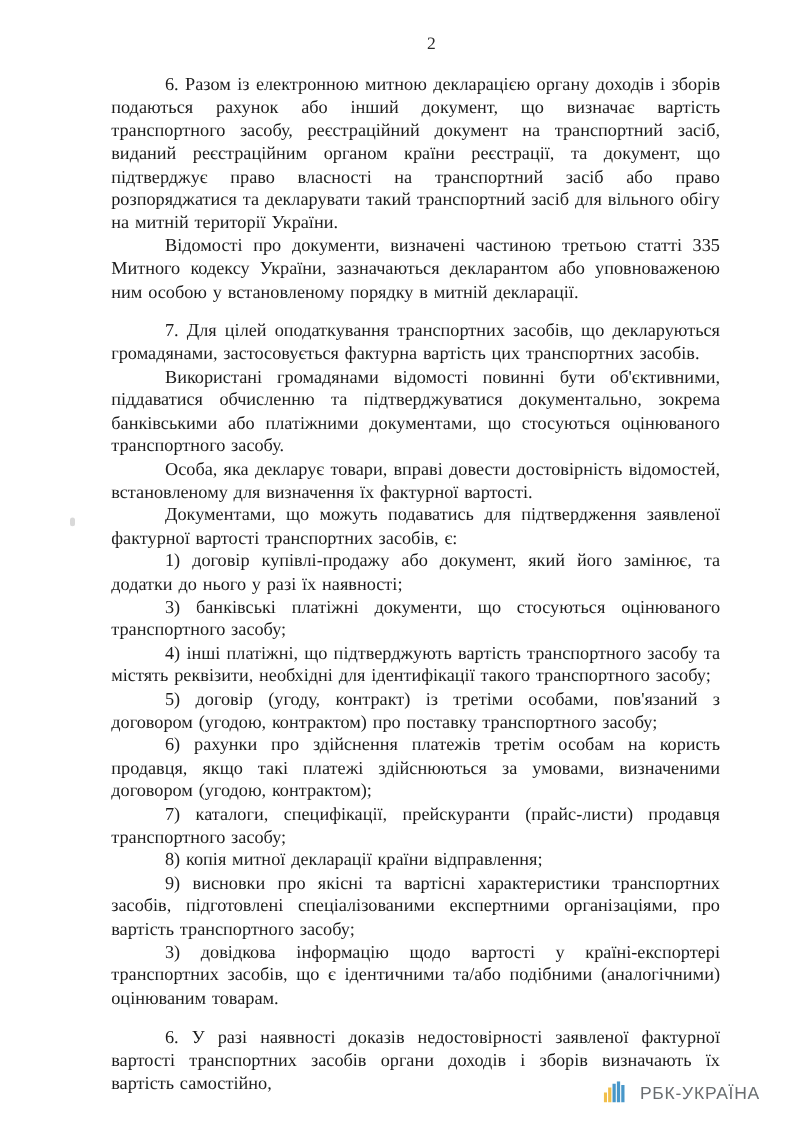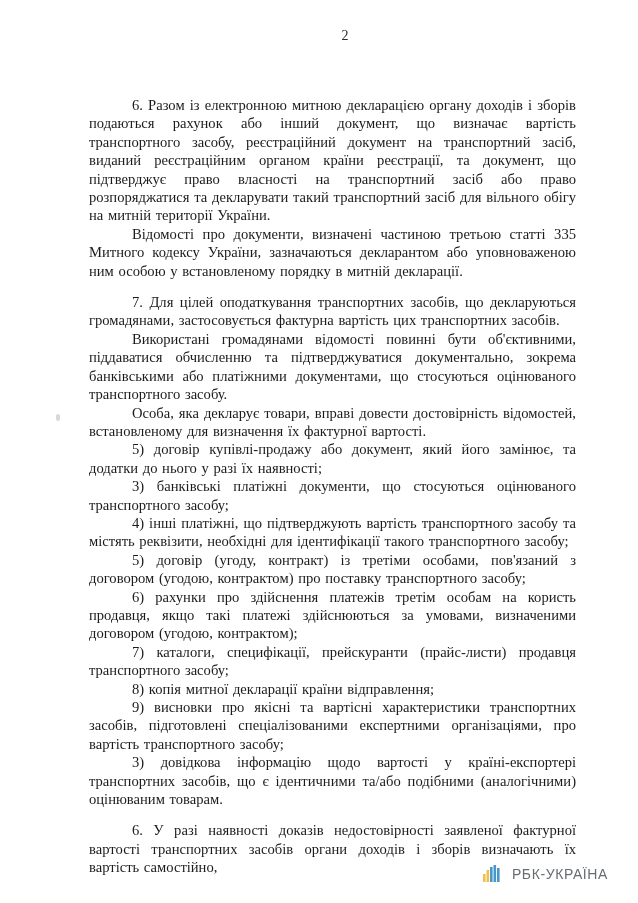--- a/index.html
+++ b/index.html
@@ -23,21 +23,20 @@
     width: 512px;
     text-align: center;
     font-size: 14px;
     color: #2a2a2a;
   }
   .content {
     position: absolute;
     top: 59px;
     left: 89px;
     width: 487px;
-    margin-top: 37px;
   }
   .content p {
     margin: 0;
     font-size: 14.6px;
     line-height: 18.4px;
     text-align: justify;
     text-indent: 43px;
     word-spacing: 1px;
   }
   .content p.gap {
@@ -80,21 +79,22 @@
 <div class="page">
 
   <div class="page-number">2</div>
 
   <div class="content">
     <p>6. Разом із електронною митною декларацією органу доходів і зборів подаються рахунок або інший документ, що визначає вартість транспортного засобу, реєстраційний документ на транспортний засіб, виданий реєстраційним органом країни реєстрації, та документ, що підтверджує право власності на транспортний засіб або право розпоряджатися та декларувати такий транспортний засіб для вільного обігу на митній території України.</p>
     <p>Відомості про документи, визначені частиною третьою статті 335 Митного кодексу України, зазначаються декларантом або уповноваженою ним особою у встановленому порядку в митній декларації.</p>
     <p class="gap">7. Для цілей оподаткування транспортних засобів, що декларуються громадянами, застосовується фактурна вартість цих транспортних засобів.</p>
     <p>Використані громадянами відомості повинні бути об'єктивними, піддаватися обчисленню та підтверджуватися документально, зокрема банківськими або платіжними документами, що стосуються оцінюваного транспортного засобу.</p>
     <p>Особа, яка декларує товари, вправі довести достовірність відомостей, встановленому для визначення їх фактурної вартості.</p>
-    <p>5) договір купівлі-продажу або документ, який його замінює, та додатки до нього у разі їх наявності;</p>
+    <p>Документами, що можуть подаватись для підтвердження заявленої фактурної вартості транспортних засобів, є:</p>
+    <p>1) договір купівлі-продажу або документ, який його замінює, та додатки до нього у разі їх наявності;</p>
     <p>3) банківські платіжні документи, що стосуються оцінюваного транспортного засобу;</p>
     <p>4) інші платіжні, що підтверджують вартість транспортного засобу та містять реквізити, необхідні для ідентифікації такого транспортного засобу;</p>
     <p>5) договір (угоду, контракт) із третіми особами, пов'язаний з договором (угодою, контрактом) про поставку транспортного засобу;</p>
     <p>6) рахунки про здійснення платежів третім особам на користь продавця, якщо такі платежі здійснюються за умовами, визначеними договором (угодою, контрактом);</p>
     <p>7) каталоги, специфікації, прейскуранти (прайс-листи) продавця транспортного засобу;</p>
     <p>8) копія митної декларації країни відправлення;</p>
     <p>9) висновки про якісні та вартісні характеристики транспортних засобів, підготовлені спеціалізованими експертними організаціями, про вартість транспортного засобу;</p>
     <p>3) довідкова інформацію щодо вартості у країні-експортері транспортних засобів, що є ідентичними та/або подібними (аналогічними) оцінюваним товарам.</p>
     <p class="gap">6. У разі наявності доказів недостовірності заявленої фактурної вартості транспортних засобів органи доходів і зборів визначають їх вартість самостійно,</p>
   </div>

